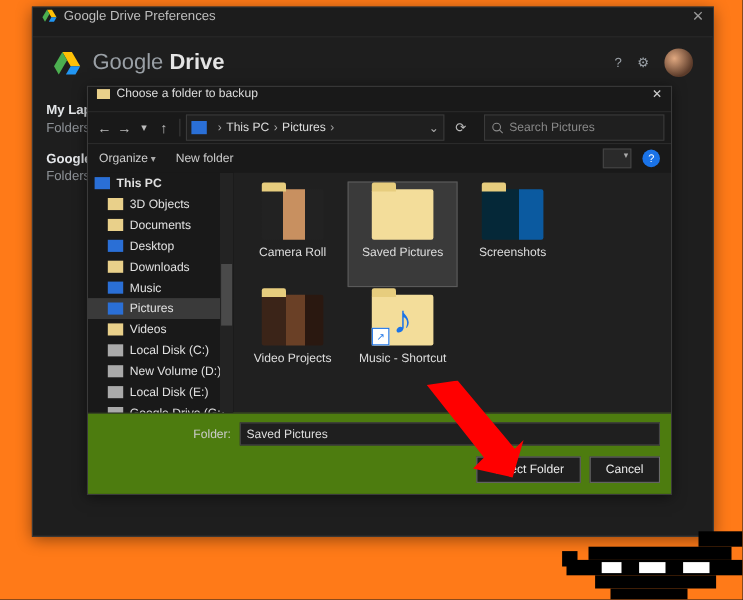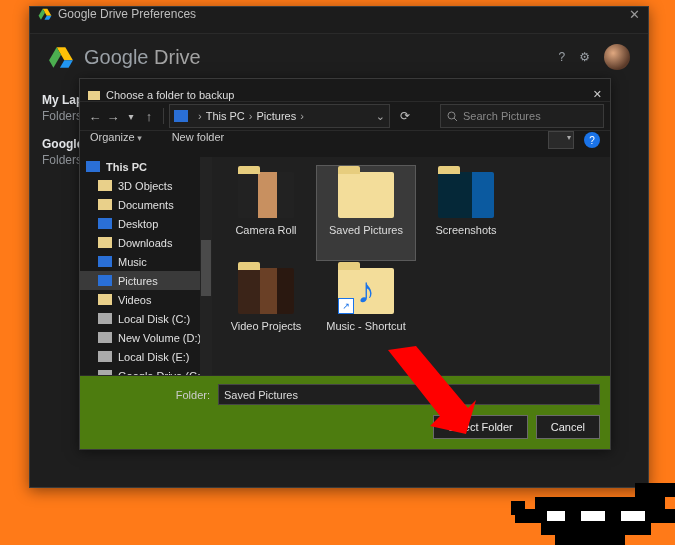--- a/index.html
+++ b/index.html
@@ -5,44 +5,44 @@
 html,body{margin:0;padding:0}
 body{width:675px;height:545px;background:#ff7a18;font-family:"Segoe UI",Arial,sans-serif;font-size:12px;color:#ddd;position:relative;overflow:hidden}
 
 
 .prefs{position:absolute;left:29px;top:6px;width:618px;height:480px;background:#1e1e1e;border:1px solid #3a3a3a;box-shadow:0 3px 14px rgba(0,0,0,.45)}
 .prefs-titlebar{height:26px;display:flex;align-items:flex-start;padding:0 8px;background:#1c1c1c;border-bottom:1px solid #2a2a2a;color:#bdbdbd;font-size:12px}
 .prefs-titlebar .x{margin-left:auto;font-size:13px;color:#999}
 .gicon{width:14px;height:14px;margin-right:6px}
 .prefs-header{display:flex;align-items:center;padding:10px 18px 8px;color:#9aa0a6}
 .brand{font-size:20px}
-.brand b{color:#a3a3a3;font-weight:400}
+.brand b{color:#e5e5e5;font-weight:700}
 .hdr-icons{margin-left:auto;display:flex;align-items:center;gap:14px;color:#9aa0a6}
 .avatar{width:26px;height:26px;border-radius:50%;background:radial-gradient(circle at 35% 35%,#e0a880,#5b3b2a 70%)}
 .side{position:absolute;left:12px;top:86px;color:#cfd2d6;font-size:12px}
 .side .h{font-weight:600;color:#e4e6e9;margin-bottom:2px}
 .side .s{color:#8e9297;margin-bottom:14px}
 
 
 .picker{position:absolute;left:79px;top:78px;width:530px;height:370px;background:#191919;border:1px solid #3a3a3a;box-shadow:0 2px 12px rgba(0,0,0,.5);display:flex;flex-direction:column}
-.p-title{height:22px;display:flex;align-items:flex-end;padding:0 8px;font-size:11px;color:#ddd}
+.p-title{height:22px;display:flex;align-items:flex-start;padding:0 8px;font-size:11px;color:#ddd}
 .p-title .x{margin-left:auto;color:#ccc}
 .p-nav{height:28px;display:flex;align-items:center;padding:0 6px;border-top:1px solid #2a2a2a;border-bottom:1px solid #2a2a2a}
 .navbtn{width:18px;text-align:center;color:#bbb;font-size:13px}
 .sep{width:1px;height:16px;background:#3a3a3a;margin:0 5px}
 .crumbs{flex:1;display:flex;align-items:center;height:22px;border:1px solid #3a3a3a;background:#1f1f1f;padding:0 4px;font-size:11px;color:#ddd}
 .crumbs .pc{width:14px;height:12px;background:#2a6fd6;margin-right:6px}
 .crumbs .cg{color:#aaa;margin:0 4px}
 .ref{width:22px;text-align:center;color:#bbb;margin:0 4px}
-.search{width:150px;height:22px;border:1px solid #3a3a3a;background:#1f1f1f;display:flex;align-items:center;padding:0 6px;color:#888;font-size:11px;margin-left:20px}
+.search{width:150px;height:22px;border:1px solid #3a3a3a;background:#1f1f1f;display:flex;align-items:center;padding:0 6px;color:#888;font-size:11px;margin-left:6px}
 .search svg{margin-right:5px}
 
-.p-tool{height:26px;display:flex;align-items:flex-start;padding:0 10px;font-size:11px;color:#ccc}
+.p-tool{height:26px;display:flex;align-items:center;padding:0 10px;font-size:11px;color:#ccc}
 .p-tool .org::after{content:" ▾";color:#aaa;font-size:9px}
-.p-tool .nf{margin-left:30px}
+.p-tool .nf{margin-left:18px}
 .p-tool .sp{margin-left:auto;display:flex;align-items:center;gap:10px}
 .viewbtn{width:24px;height:16px;background:#2a2a2a;border:1px solid #444;position:relative}
 .viewbtn::after{content:"▾";color:#aaa;font-size:8px;position:absolute;right:2px;top:1px}
 .help{width:16px;height:16px;border-radius:50%;background:#1a73e8;color:#fff;font-size:10px;display:flex;align-items:center;justify-content:center}
 
 .p-body{flex:1;display:flex;min-height:0}
 .tree{width:132px;background:#191919;overflow:hidden;font-size:11px;color:#e0e0e0;position:relative}
 .tree .scr{position:absolute;right:0;top:0;bottom:0;width:12px;background:#232323}
 .tree .thumb{position:absolute;right:1px;top:38%;width:10px;height:56px;background:#4a4a4a}
 .tn{display:flex;align-items:center;height:19px;padding-left:18px;gap:6px;white-space:nowrap}

